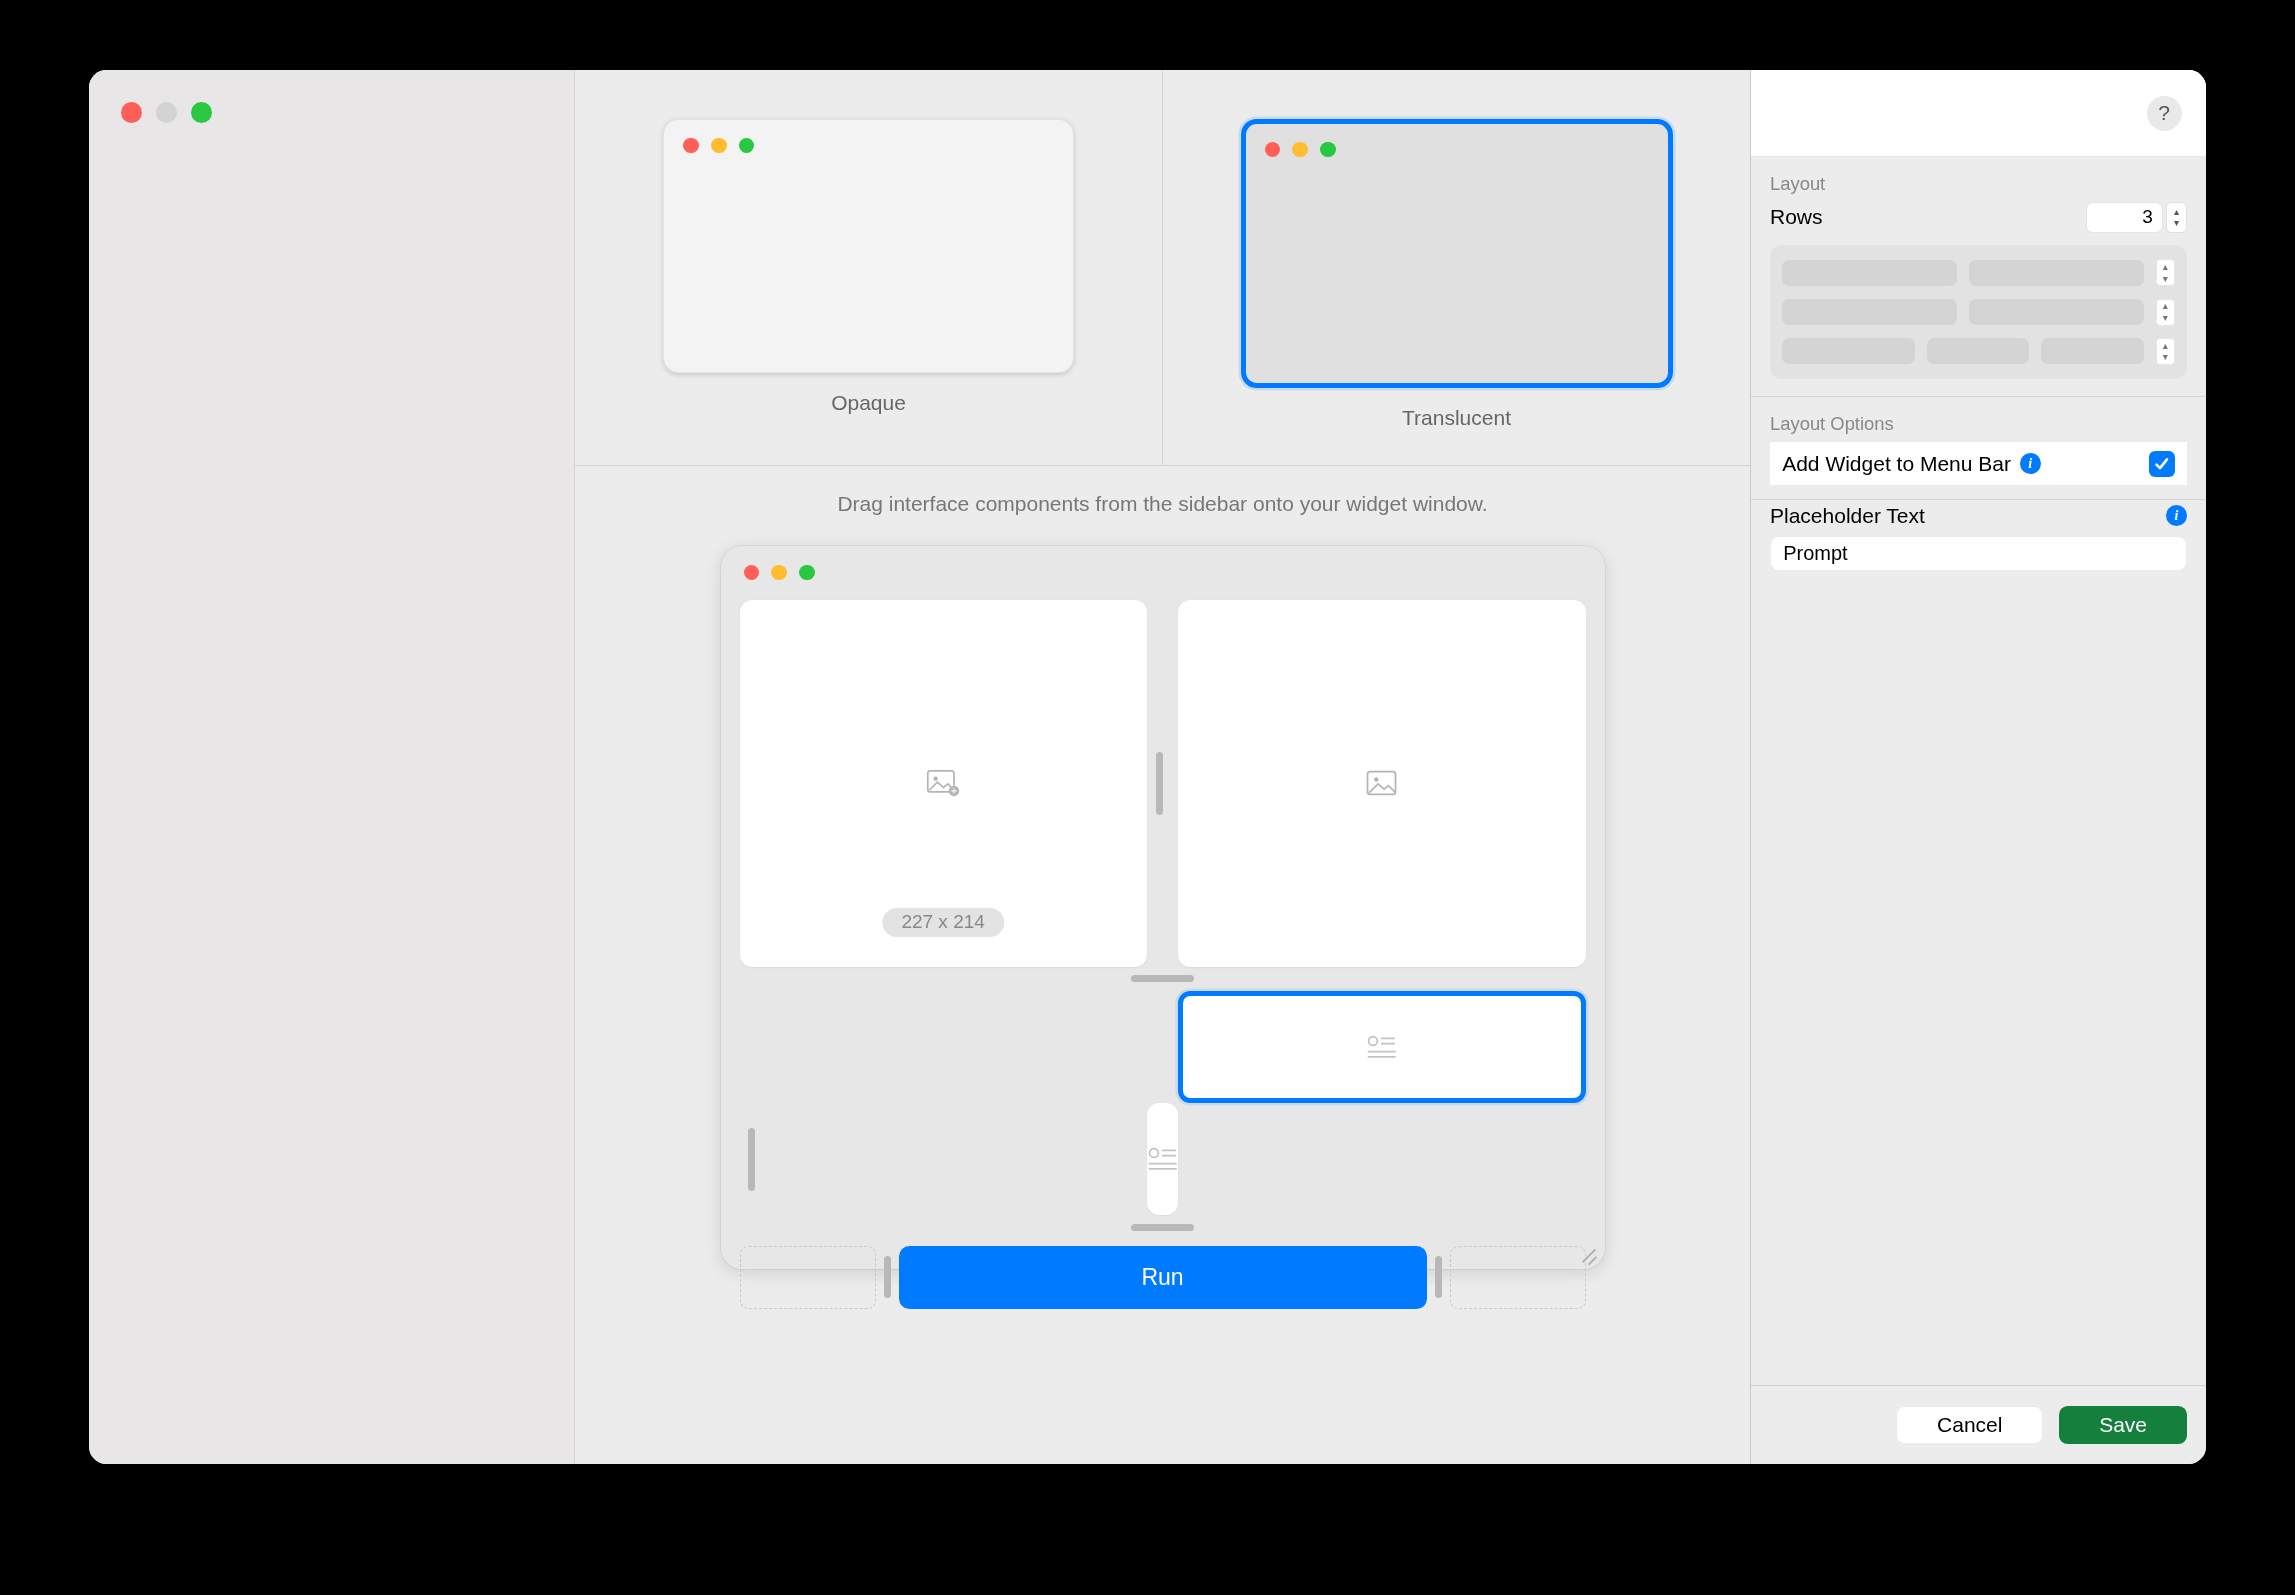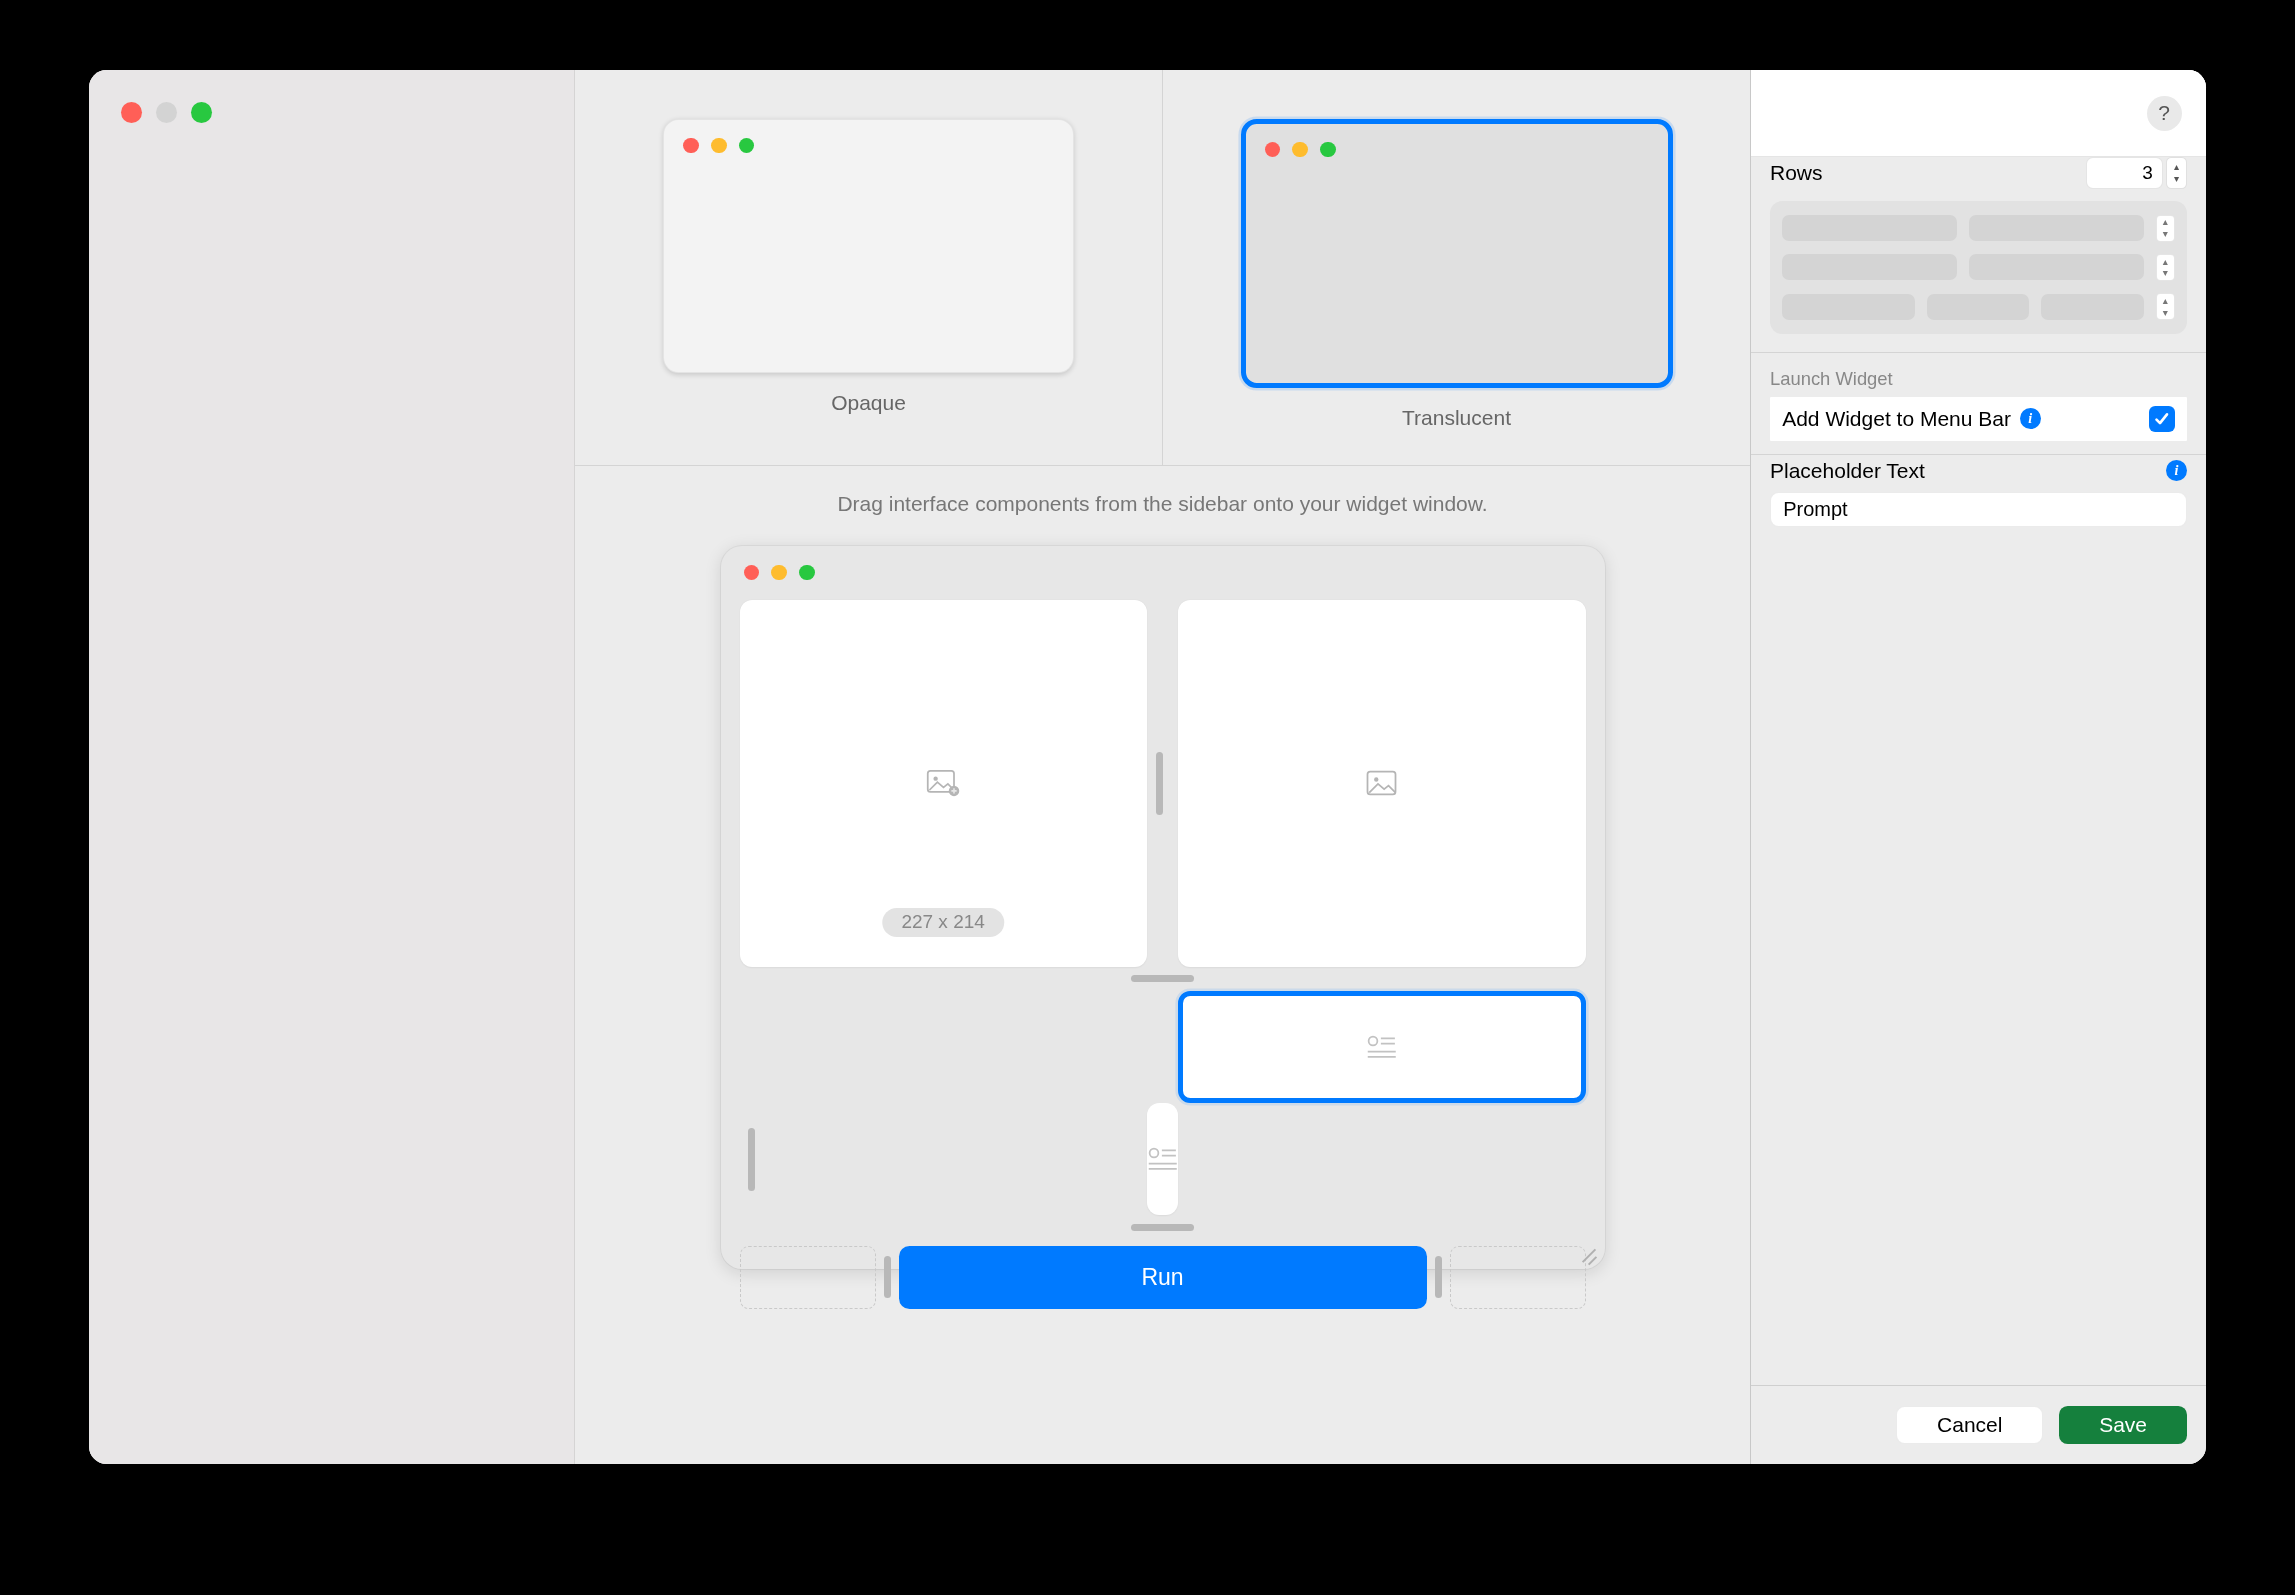--- a/index.html
+++ b/index.html
@@ -571,20 +571,21 @@
         <div class="resize-grip"></div>
       </div>
     </div>
   </div>
 
   <div class="inspector">
     <div class="inspector-header">
       <button class="help-btn">?</button>
     </div>
 
+    <div class="section-label">Layout</div>
     <div class="row">
       <div class="row-label">Rows</div>
       <div class="stepper">
         <input class="stepper-field" value="3" style="">
         <div class="stepper-arrows">
           <span>▲</span>
           <span>▼</span>
         </div>
       </div>
     </div>
@@ -612,21 +613,21 @@
         <div class="layout-pill" style="flex:1"></div>
         <div class="mini-arrows">
             <span>▲</span>
             <span>▼</span>
           </div>
       </div>
     </div>
 
     <div class="sep"></div>
 
-    <div class="section-label">Launch Widget</div>
+    <div class="section-label">Layout Options</div>
     <div class="launch-row">
       <span class="launch-label">Add Widget to Menu Bar</span>
       <span class="info-icon">i</span>
       <span class="spacer"></span>
       <span class="checkbox">
         <svg viewBox="0 0 20 20" fill="none" stroke="#fff" stroke-width="3" stroke-linecap="round" stroke-linejoin="round">
             <path d="M4 11 L8 15 L16 5"></path>
           </svg>
       </span>
     </div>

